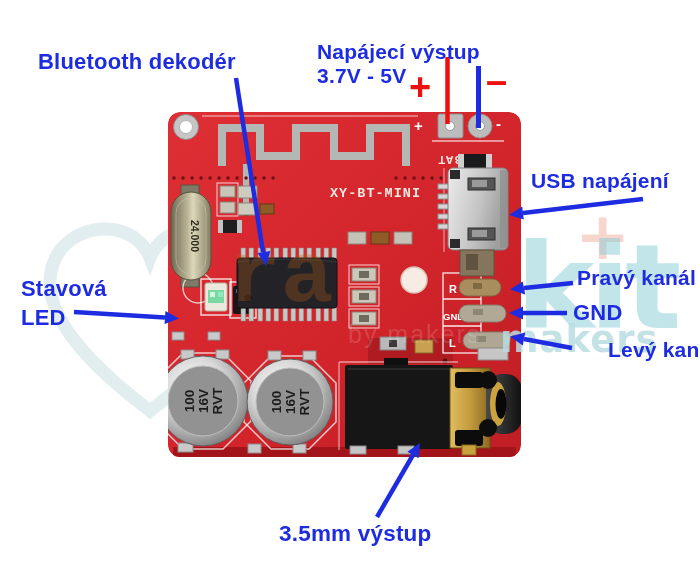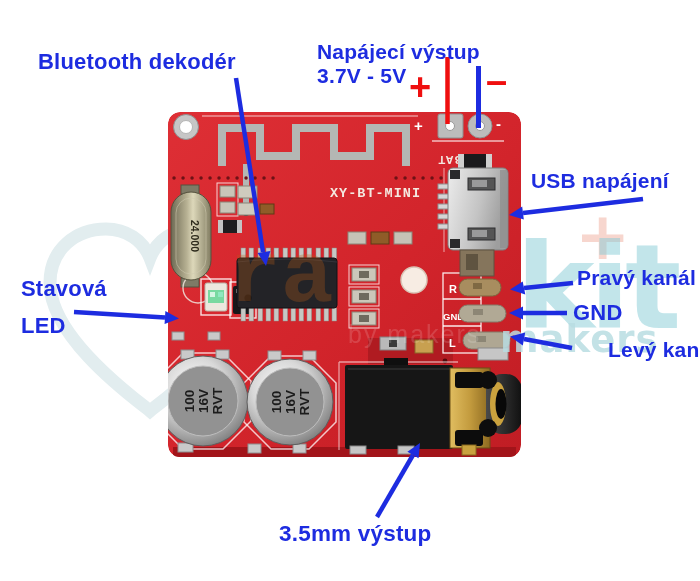--- a/index.html
+++ b/index.html
@@ -354,18 +354,18 @@
   <div class="ann red" style="left:486px;top:60px;font-size:38px;">–</div>
 
   <div class="ann" style="left:531px;top:169px;">USB napájení</div>
 
   <div class="ann" style="left:577px;top:266px;">Pravý kanál</div>
   <div class="ann" style="left:573px;top:300px;font-size:22px;">GND</div>
   <div class="ann" style="left:608px;top:338px;">Levý kanál</div>
 
   <div class="ann" style="left:21px;top:276px;font-size:22px;">
     <div>Stavová</div>
-    <div style="margin-top:12px;">LED</div>
+    <div style="margin-top:4px;">LED</div>
   </div>
 
   <div class="ann" style="left:279px;top:521px;font-size:22.5px;">3.5mm výstup</div>
 
 </div>
 
 </body></html>

